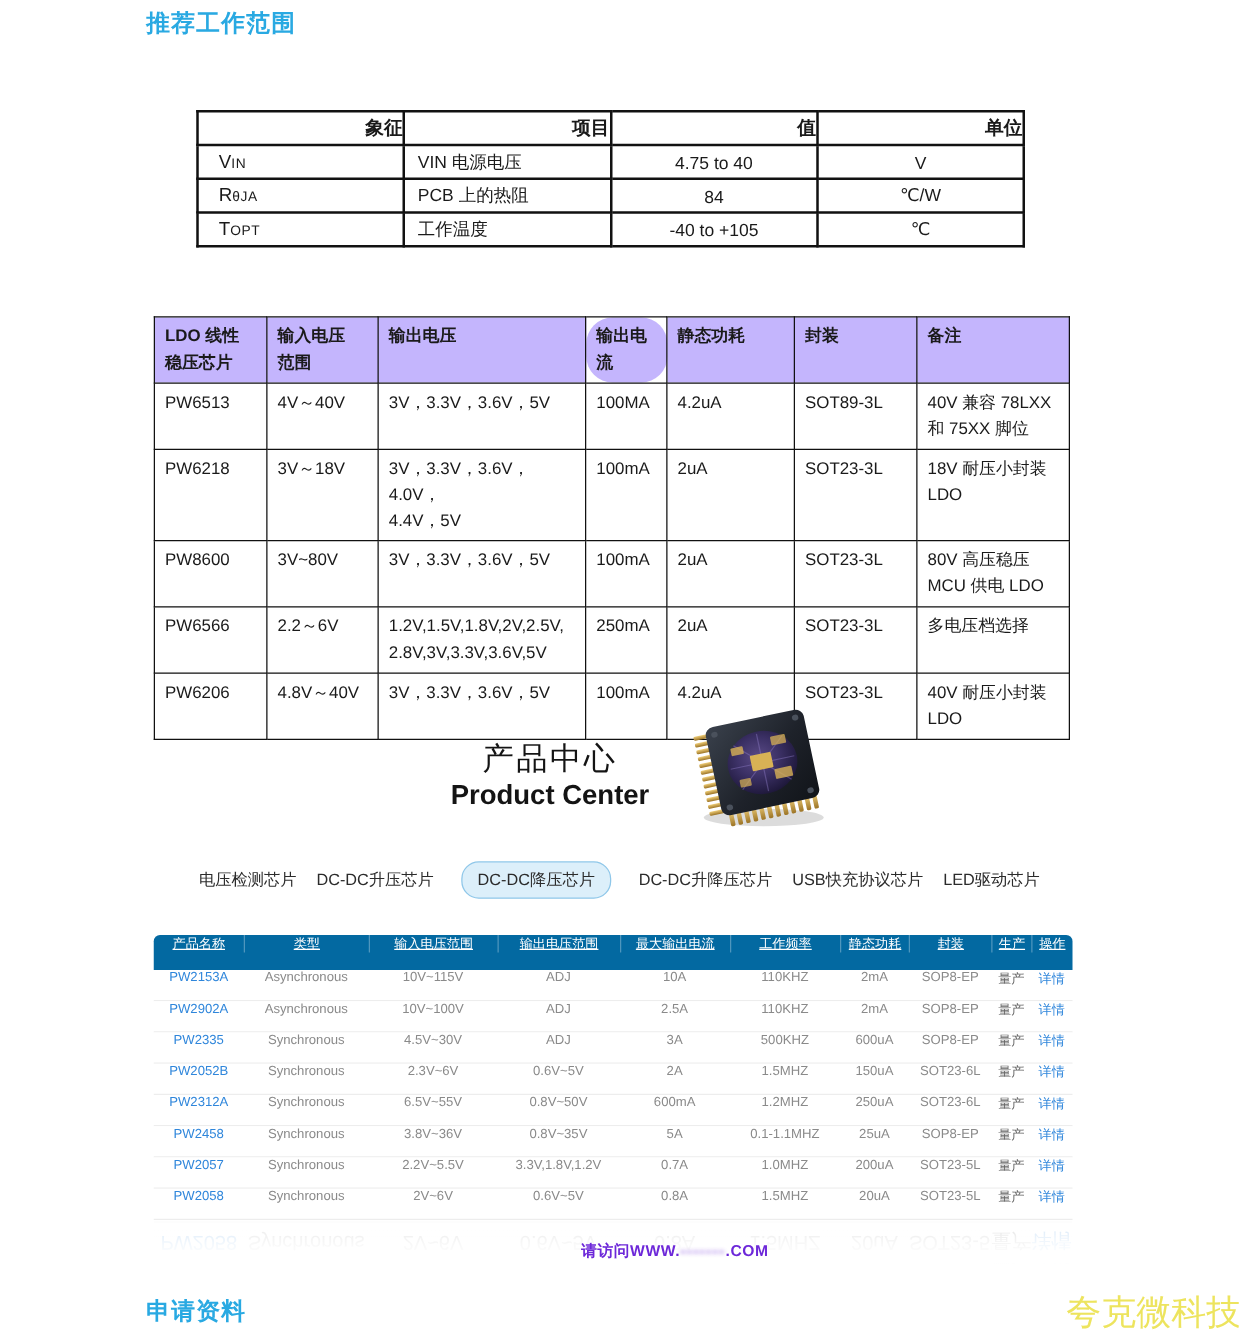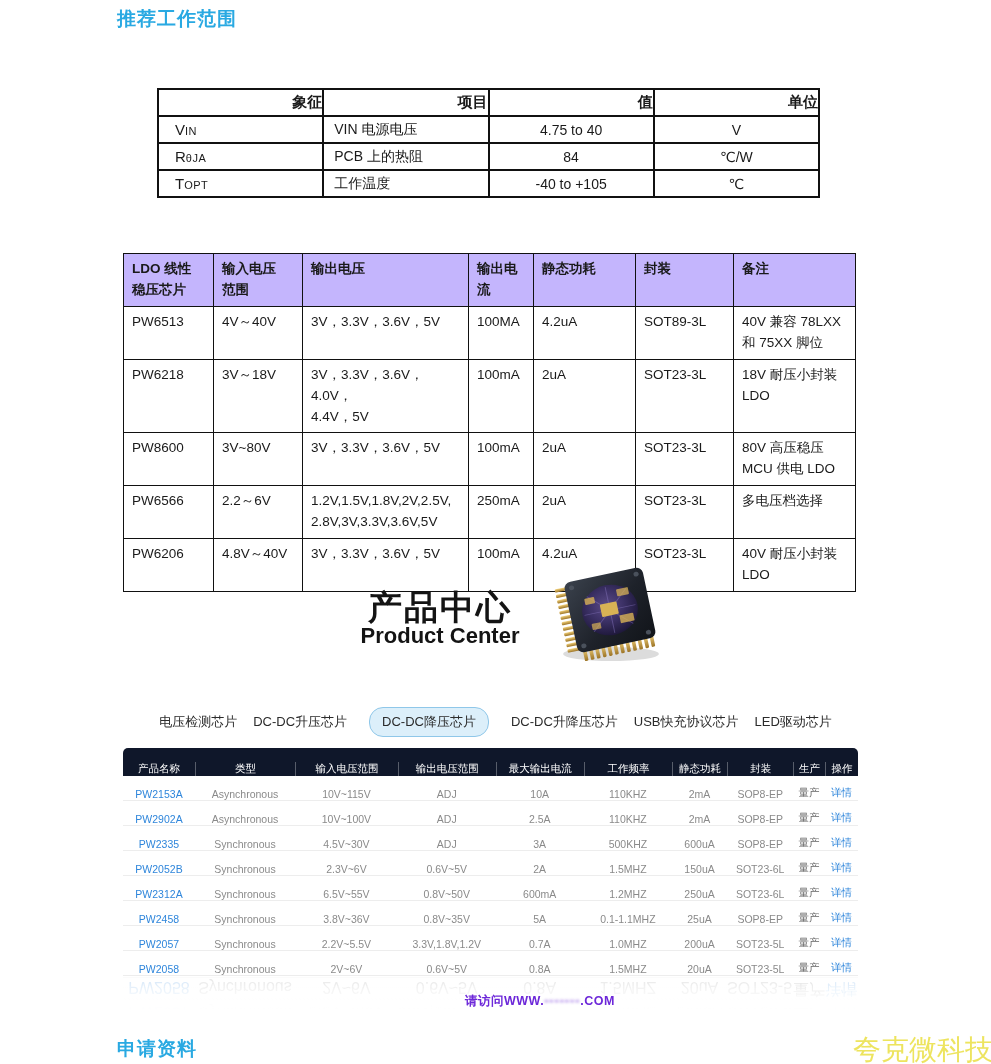--- a/index.html
+++ b/index.html
@@ -29,39 +29,39 @@
 
   
   .ldo-table { position:absolute; left:123px; top:253px; width:732px; border-collapse:collapse; table-layout:fixed; }
   .ldo-table th, .ldo-table td { border:1.5px solid #111; vertical-align:top; text-align:left;
     padding:5px 8px; font-size:13.5px; line-height:1.55; white-space:pre-line; }
   .ldo-table th { background:#c4b5fd; font-weight:bold; height:50px; }
   .ldo-table td { height:49px; }
 
   
   .pc-title { position:absolute; left:330px; top:592px; width:220px; text-align:center; color:#141414; }
-  .pc-cn { font-size:34px; font-weight:bold; letter-spacing:2px; line-height:30px; }
+  .pc-cn { font-size:25px; font-weight:normal; letter-spacing:2px; line-height:30px; }
   .pc-en { font-size:22px; font-weight:bold; line-height:28px; }
   .chip { position:absolute; left:549px; top:563px; }
 
   
   .cat-row { position:absolute; left:60px; right:60px; display:flex; justify-content:center; align-items:center; gap:18px;
     font-size:13px; color:#2b2b2b; }
   #cat-row-1 { top:683px; height:18px; }
-  #cat-row-2 { top:706px; height:32px; gap:16px; }
+  #cat-row-2 { top:688px; height:32px; gap:16px; }
   .cat-item { cursor:pointer; white-space:nowrap; }
   .cat-item.active { background:#DCEFFA; border:1px solid #8FC7E9; border-radius:14px; padding:5px 12px; margin:0 6px; }
 
   
   .prod-table { position:absolute; left:123px; top:748px; width:735px; font-size:10.5px; }
-  .prod-head { display:flex; align-items:flex-end; height:28px; background:#0f172a; color:#fff;
-    border-radius:5px 5px 0 0; overflow:hidden; }
+  .prod-head { display:flex; align-items:flex-start; height:28px; background:#0369a1; color:#fff;
+    border-radius:5px 5px 0 0; overflow:hidden;text-decoration:underline; }
   .prod-head .cell { display:flex; align-items:center; justify-content:center; }
   .prod-head .cell + .cell { border-left:1px solid rgba(255,255,255,.3); }
-  .prod-row { display:flex; height:25px; align-items:flex-end; border-bottom:1px solid #EDEDED; color:#8a8a8a; background:#fff; }
+  .prod-row { display:flex; height:25px; align-items:flex-start; border-bottom:1px solid #EDEDED; color:#8a8a8a; background:#fff; }
   .prod-row .cell { text-align:center; overflow:hidden; white-space:nowrap; }
   .cell { flex:0 0 auto; text-align:center; }
   .c0 { width:9.8%; } .c1 { width:13.6%; } .c2 { width:14.0%; } .c3 { width:13.3%; }
   .c4 { width:12.0%; } .c5 { width:12.0%; } .c6 { width:7.5%; } .c7 { width:9.0%; }
   .c8 { width:4.3%; } .c9 { width:4.5%; }
   .pname, .detail-link { color:#2F86DB; cursor:pointer; }
   .prod-row .c8 { color:#666; }
 
   
   .reflection { position:absolute; left:123px; top:977px; width:735px; height:40px; overflow:hidden;
@@ -115,21 +115,21 @@
   </table>
 
   <table class="ldo-table">
     <thead>
         <tr id="ldo-head">
           <th style="width: 90px;">LDO 线性
 稳压芯片</th>
           <th style="width: 89px;">输入电压
 范围</th>
           <th style="width: 166px; margin-left: 45px;">输出电压</th>
-          <th style="width: 65px;">输出电
+          <th style="width: 65px; border-radius: 21px;">输出电
 流</th>
           <th style="width: 102px;">静态功耗</th>
           <th style="width: 98px;">封装</th>
           <th style="width: 122px;">备注</th>
         </tr>
       </thead>
     <tbody id="ldo-body">
         <tr>
           <td>PW6513</td>
           <td>4V～40V</td>

